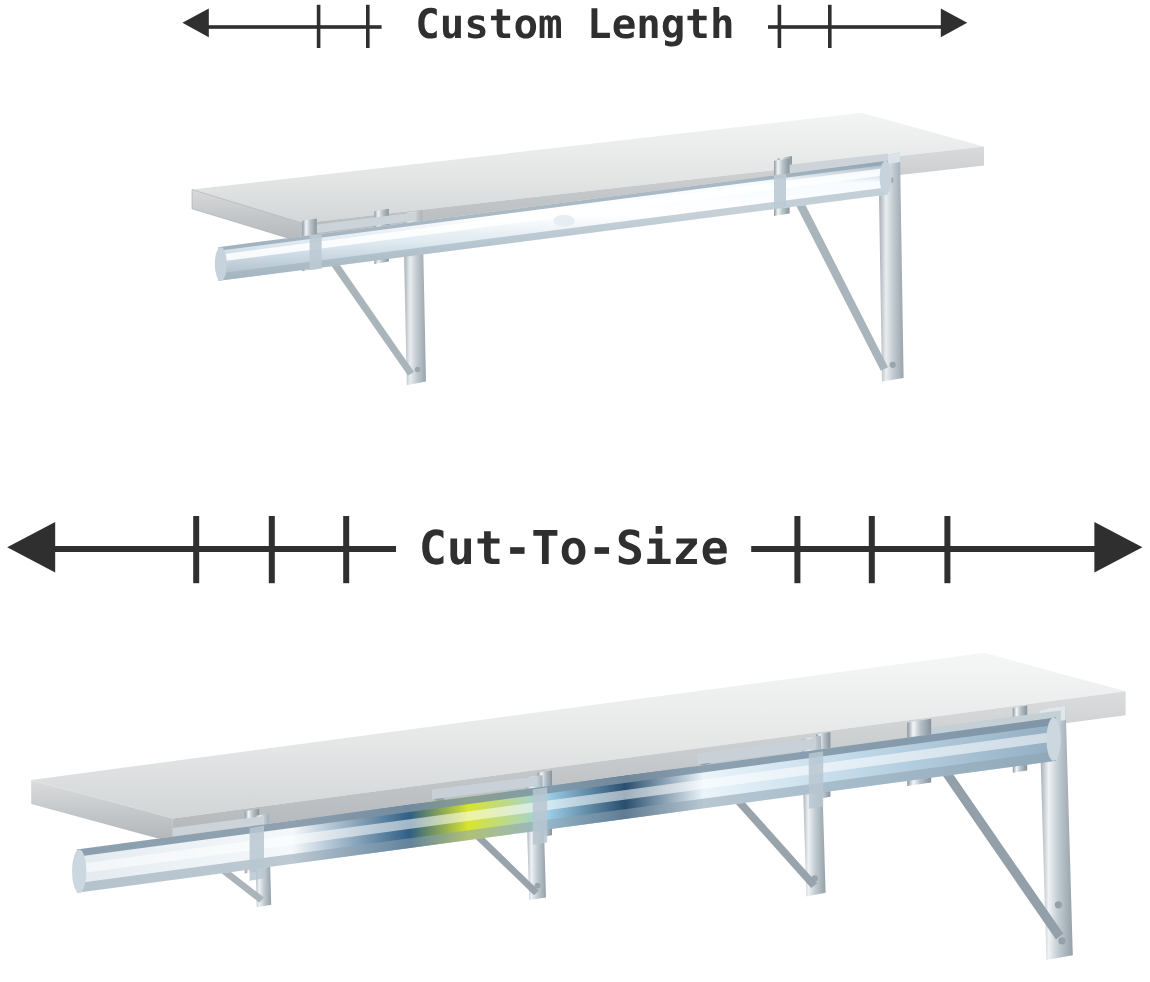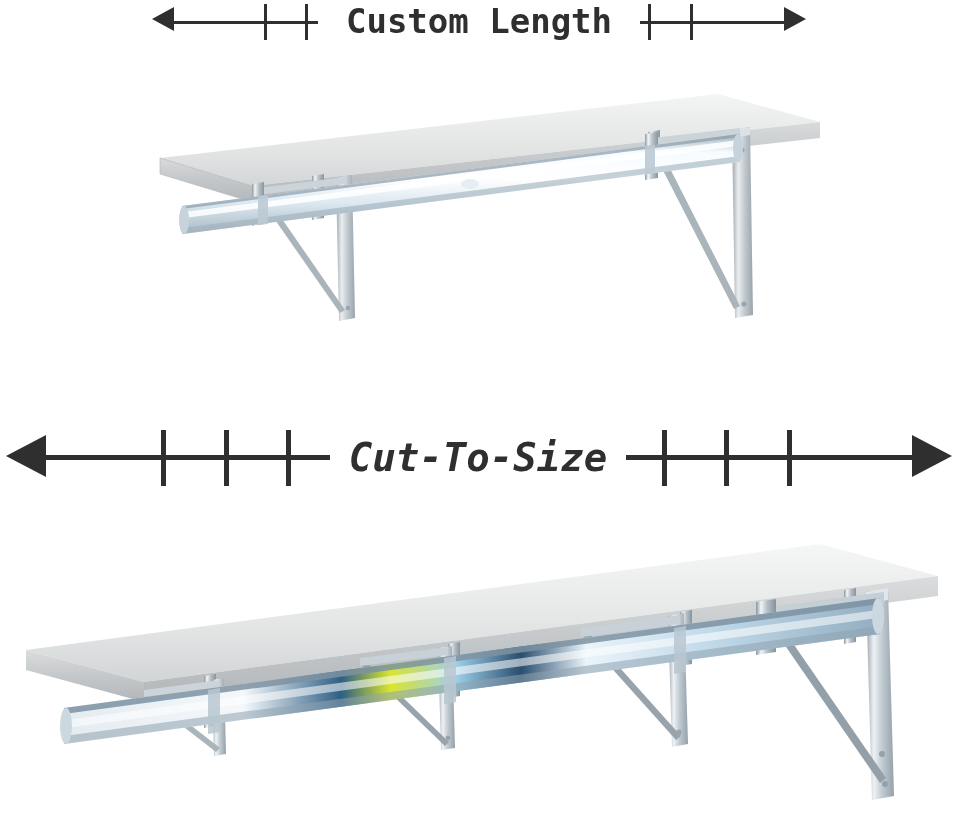--- a/index.html
+++ b/index.html
@@ -74,21 +74,21 @@
     border-top-width: 12px; border-bottom-width: 12px; border-left-width: 22px;
   }
   #bar-custom-length .measure-label {
     left: 318px; top: -2px;
     width: 322px;
     font-size: 34px;
     line-height: 46px;
   }
 
   
-  #bar-cut-to-size { top: 420px; height: 80px; font-style: italic; }
+  #bar-cut-to-size { top: 420px; height: 80px; }
   #bar-cut-to-size .measure-line { left: 40px; width: 880px; top: 35px; height: 5px; }
   #bar-cut-to-size .tick { width: 5px; height: 56px; top: 10px; }
   #bar-cut-to-size .arrowhead.left {
     left: 6px; top: 15px;
     border-top-width: 21px; border-bottom-width: 21px; border-right-width: 40px;
   }
   #bar-cut-to-size .arrowhead.right {
     left: 912px; top: 15px;
     border-top-width: 21px; border-bottom-width: 21px; border-left-width: 40px;
   }

